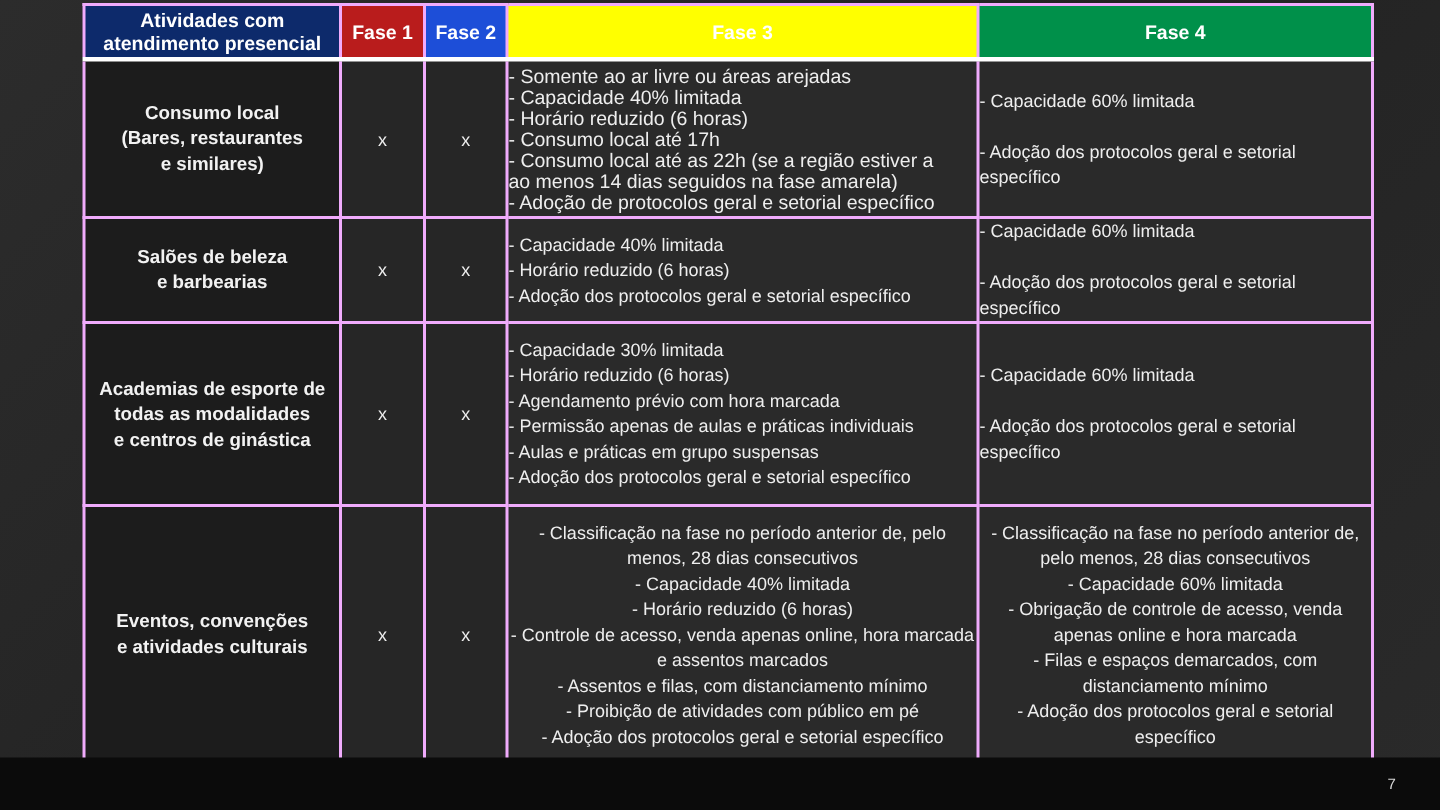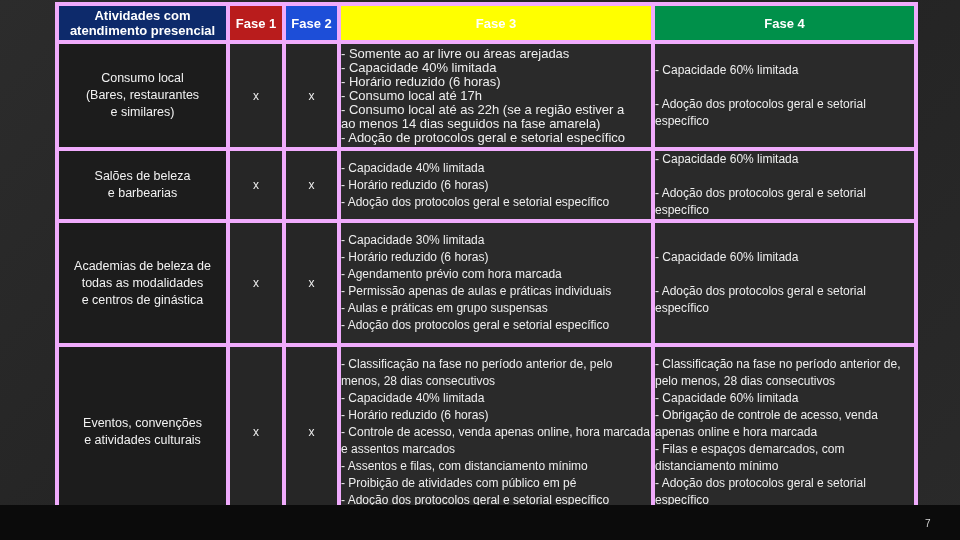--- a/index.html
+++ b/index.html
@@ -32,40 +32,40 @@
     }
     table.phase-table {
       position: absolute;
       left: 55px; top: 2px;
       width: 859px;
       border-collapse: collapse;
       table-layout: fixed;
       background: #1e1e1e;
     }
     table.phase-table td, table.phase-table th {
-      border: 4px solid #f0abfc;
+      border: 2px solid #f0abfc;
       padding: 0;
       vertical-align: middle;
     }
     th {
       font-weight: bold;
       font-size: 13px;
       height: 34px;
       text-align: center;
       line-height: 15px;
     }
     th.h-activity { background: #0d2a6b; color: #fff; }
     th.h-f1 { background: #b91c1c; color: #fff; }
     th.h-f2 { background: #1d4ed8; color: #fff; }
     th.h-f3 { background: #ffff00; color: #ffffff; }
     th.h-f4 { background: #00904a; color: #fff; }
     thead tr { border-bottom: 3px solid #ffffff; }
     td.activity {
       background: #1c1c1c;
-      font-weight: normal;
+      font-weight: bold;
       font-size: 12.5px;
       text-align: center;
       line-height: 17px;
       color: #f2f2f2;
     }
     td.mark {
       text-align: center;
       font-size: 12px;
       background: #262626;
       color: #eeeeee;
@@ -77,21 +77,21 @@
       color: #eeeeee;
       padding-left: 3px;
       vertical-align: middle;
     }
     td.rules.compact { font-size: 13px; line-height: 14px; }
     .rule-line { display: block; white-space: normal; }
     .rule-gap { display: block; height: 17px; }
     tr.r1 td { height: 103px; }
     tr.r2 td { height: 67px; }
     tr.r3 td { height: 120px; }
-    tr.r4 td { height: 170px; }
+    tr.r4 td { height: 170px; text-align: center; }
     tr.r5 td { height: 36px; }
     tr.r5 td.activity { background: #151515; }
     tr.r5 td.mark { background: #151515; }
   </style>
 </head>
 <body>
 
 <div class="slide">
   <table class="phase-table">
     <colgroup>
@@ -147,21 +147,21 @@
             <span class="rule-line">- Adoção dos protocolos geral e setorial específico</span>
           </td>
           <td class="rules">
             <span class="rule-line"> - Capacidade 60% limitada</span>
             <span class="rule-gap"></span>
             <span class="rule-line"> - Adoção dos protocolos geral e setorial específico</span>
           </td>
         </tr>
         <tr class="r3">
           <td class="activity">
-            <span class="rule-line">Academias de beleza de</span>
+            <span class="rule-line">Academias de esporte de</span>
             <span class="rule-line">todas as modalidades</span>
             <span class="rule-line">e centros de ginástica</span>
           </td>
           <td class="mark">x</td>
           <td class="mark">x</td>
           <td class="rules">
             <span class="rule-line">- Capacidade 30% limitada</span>
             <span class="rule-line">- Horário reduzido (6 horas)</span>
             <span class="rule-line">- Agendamento prévio com hora marcada</span>
             <span class="rule-line">- Permissão apenas de aulas e práticas individuais</span>

